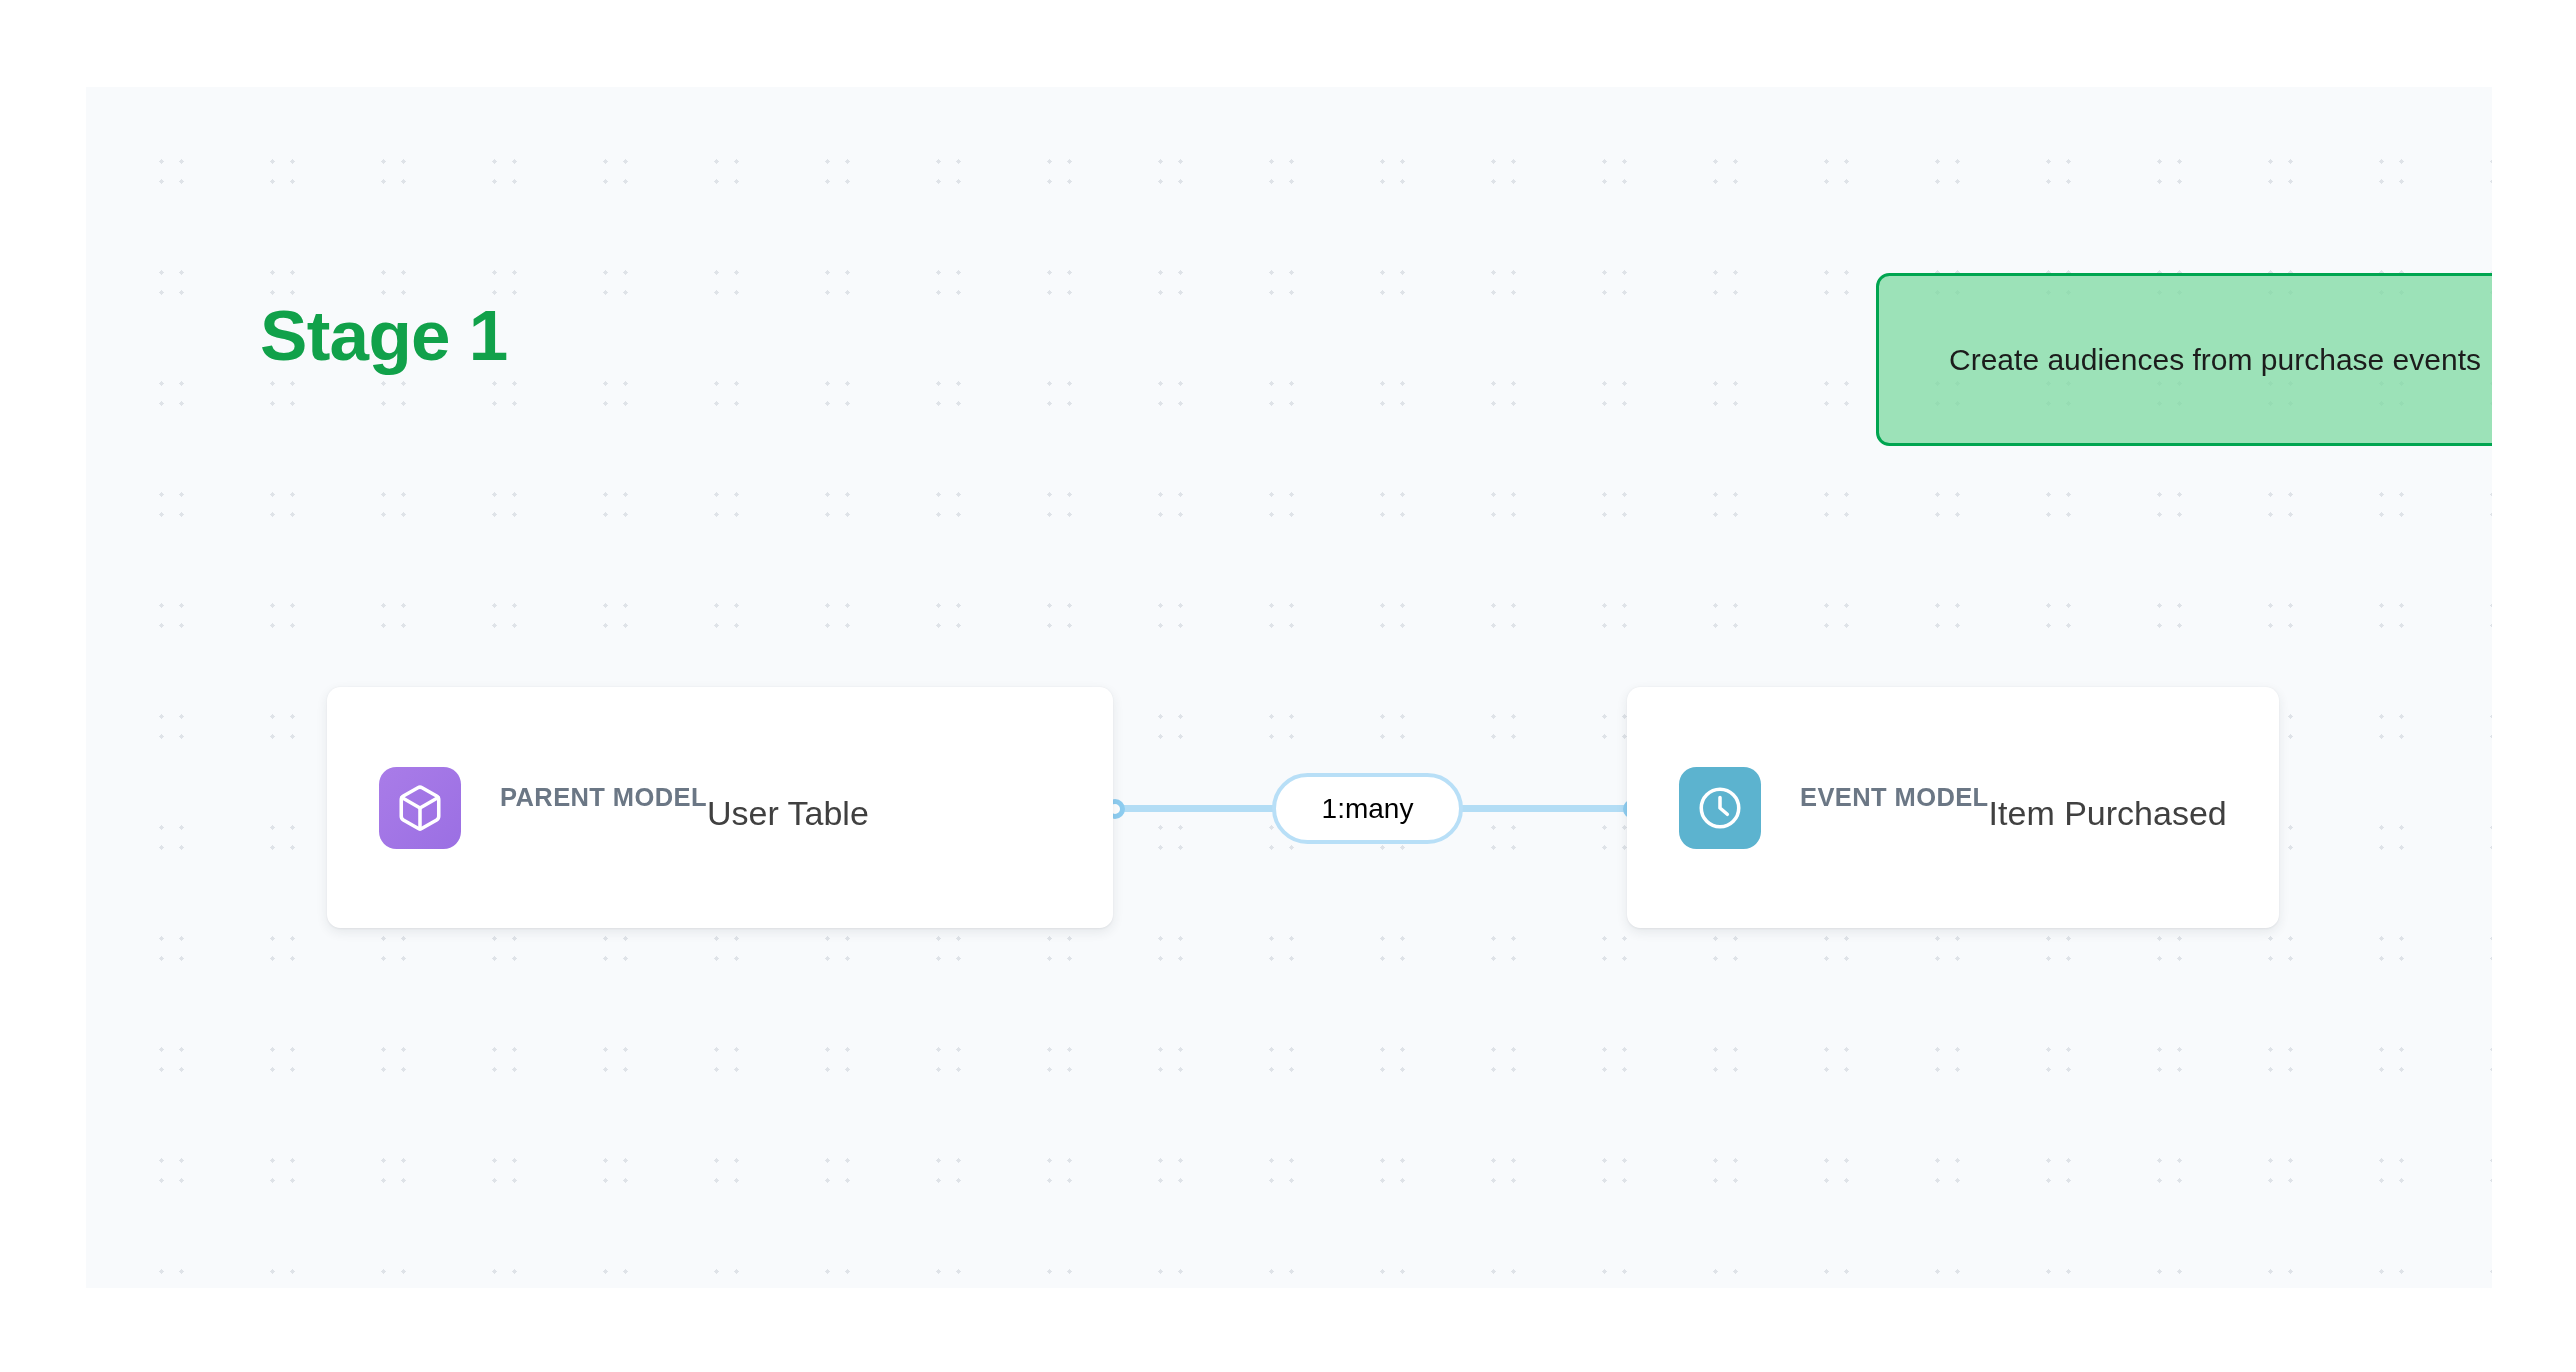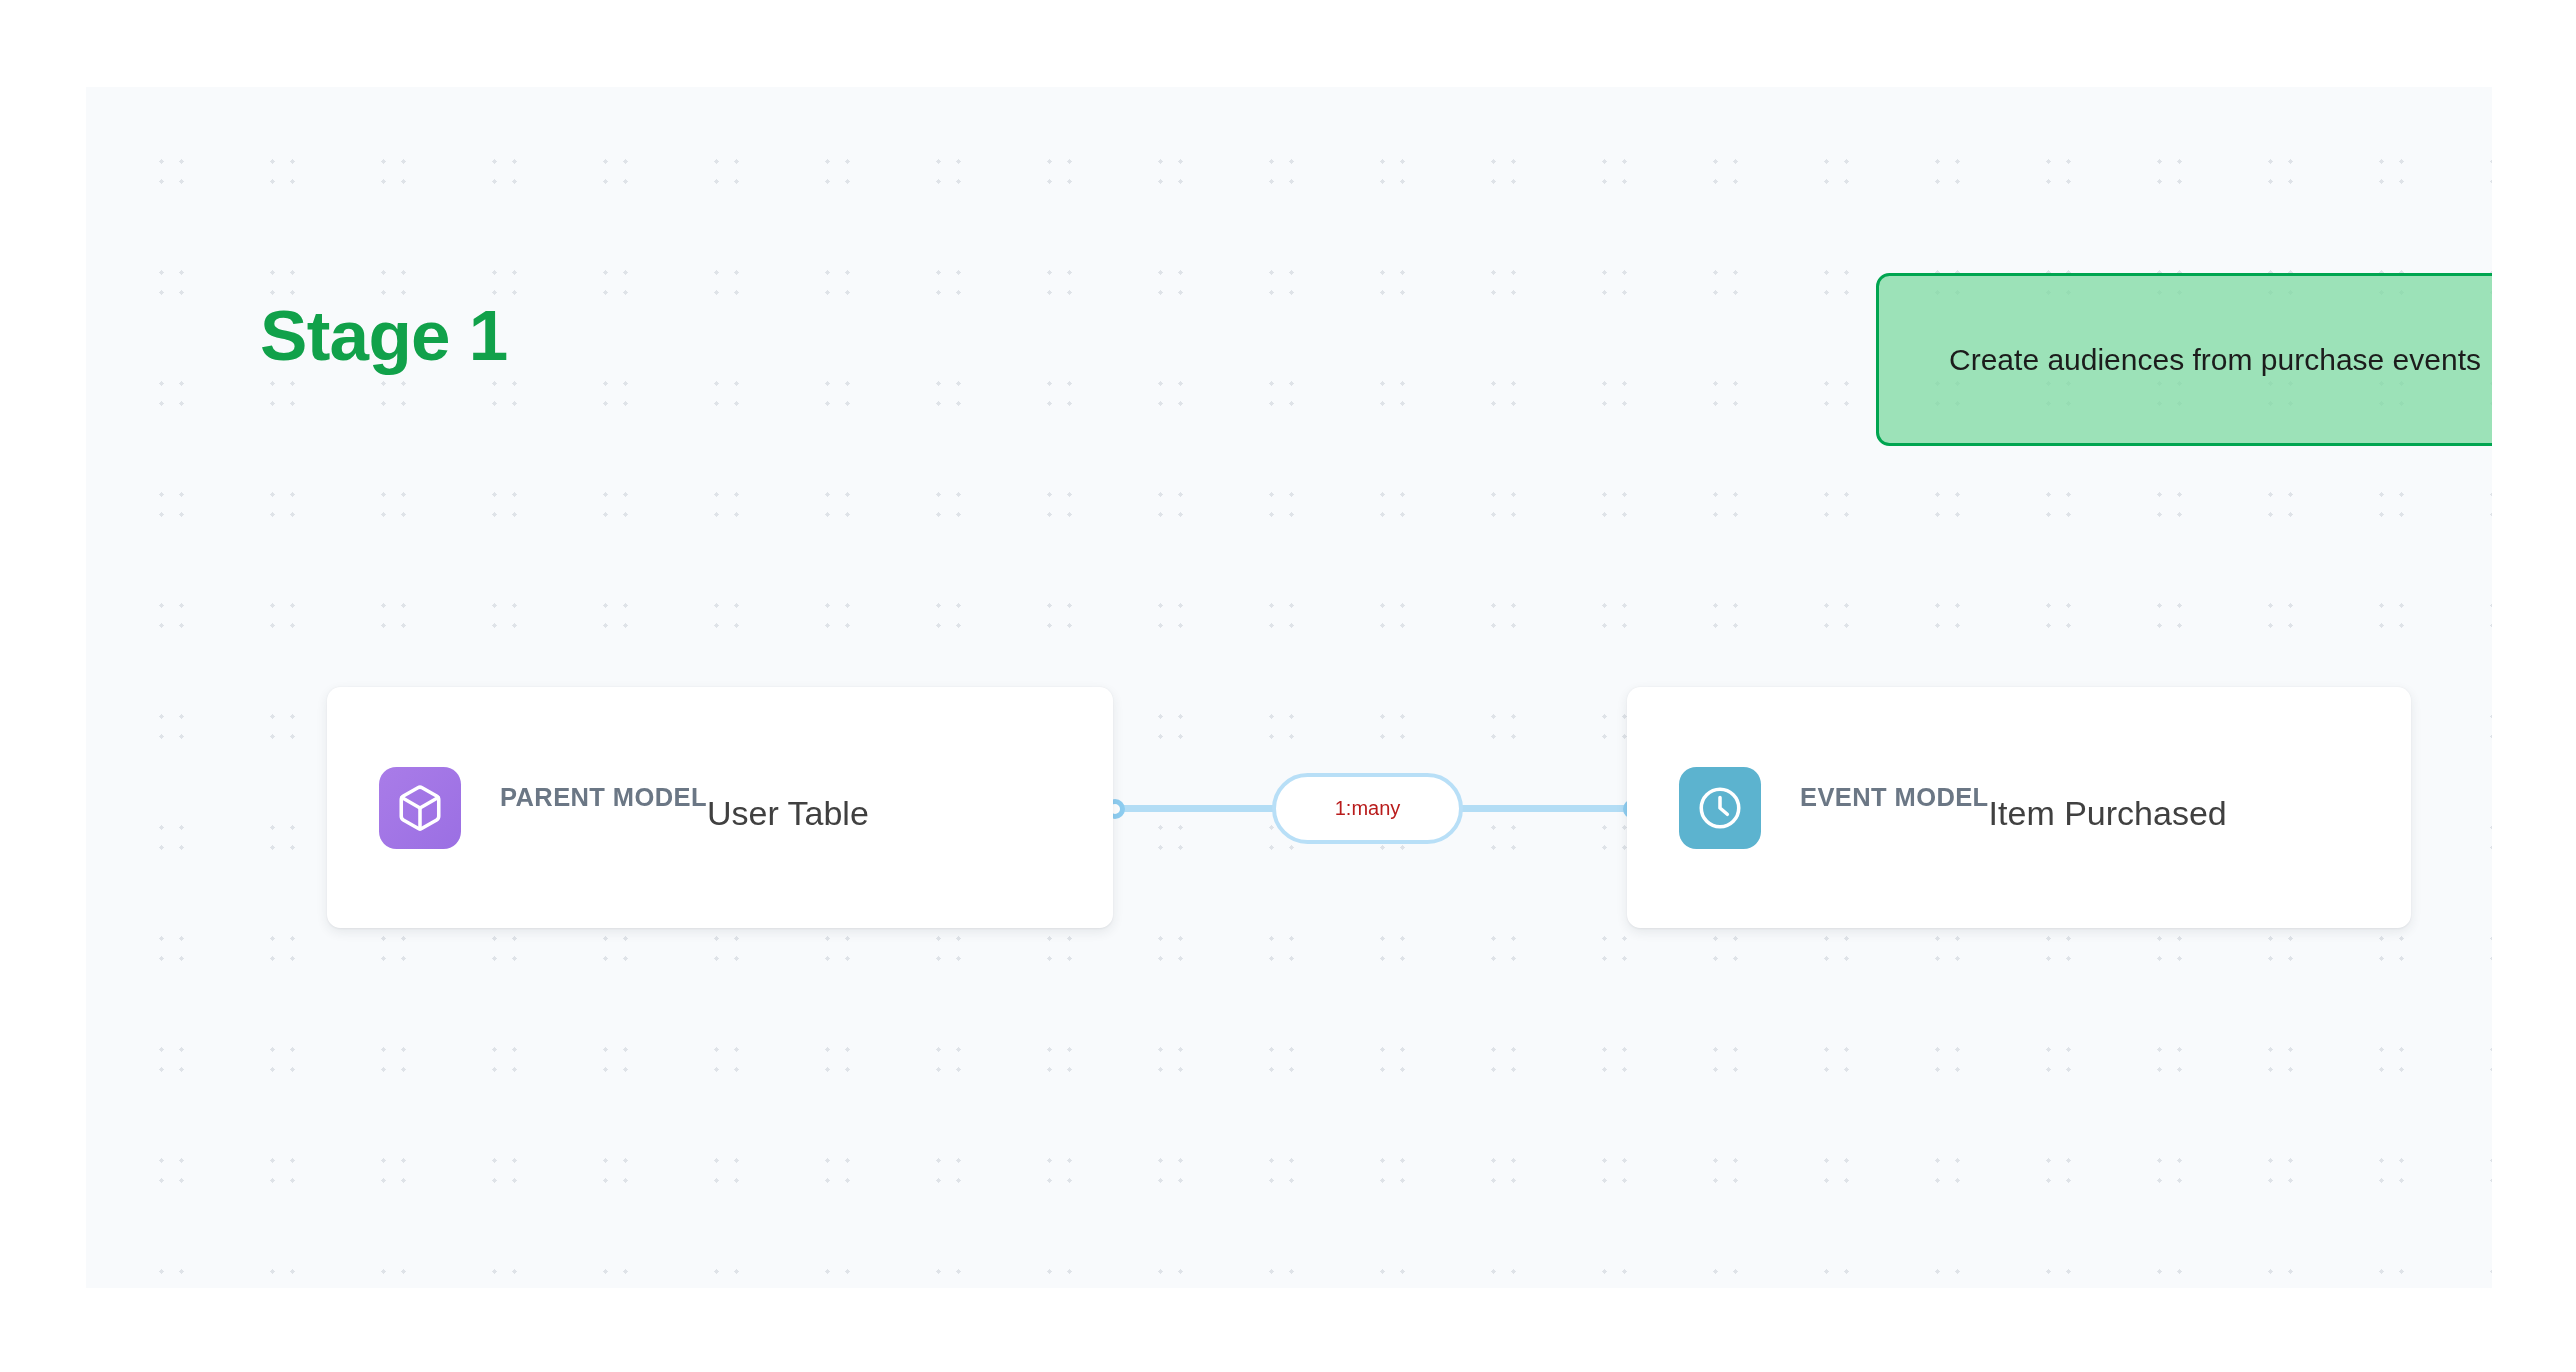--- a/index.html
+++ b/index.html
@@ -100,38 +100,38 @@
     height: 71px;
     box-sizing: border-box;
     background: #ffffff;
     border: 4px solid #b8dff7;
     border-radius: 36px;
     display: flex;
     align-items: center;
     justify-content: center;
   }
   #edge-label-text {
-    font-size: 20px;
-    color: #b91c1c;
+    font-size: 28px;
+    color: #000000;
   }
 
   
   .node-card {
     position: absolute;
     box-sizing: border-box;
     background: #ffffff;
     border-radius: 13.4px;
     box-shadow: 0 4px 12px rgba(30, 41, 59, 0.09),
                 0 0.7px 2px rgba(30, 41, 59, 0.06);
     display: flex;
     align-items: center;
     padding-left: 52px;
   }
   #node-parent { left: 241px;  top: 600px; width: 786px; height: 241px; }
-  #node-event  { left: 1541px; top: 600px; width: 784px; height: 241px; }
+  #node-event  { left: 1541px; top: 600px; width: 652px; height: 241px; }
 
   .node-icon {
     width: 82px;
     height: 82px;
     border-radius: 17.4px;
     flex: 0 0 auto;
     display: flex;
     align-items: center;
     justify-content: center;
   }

